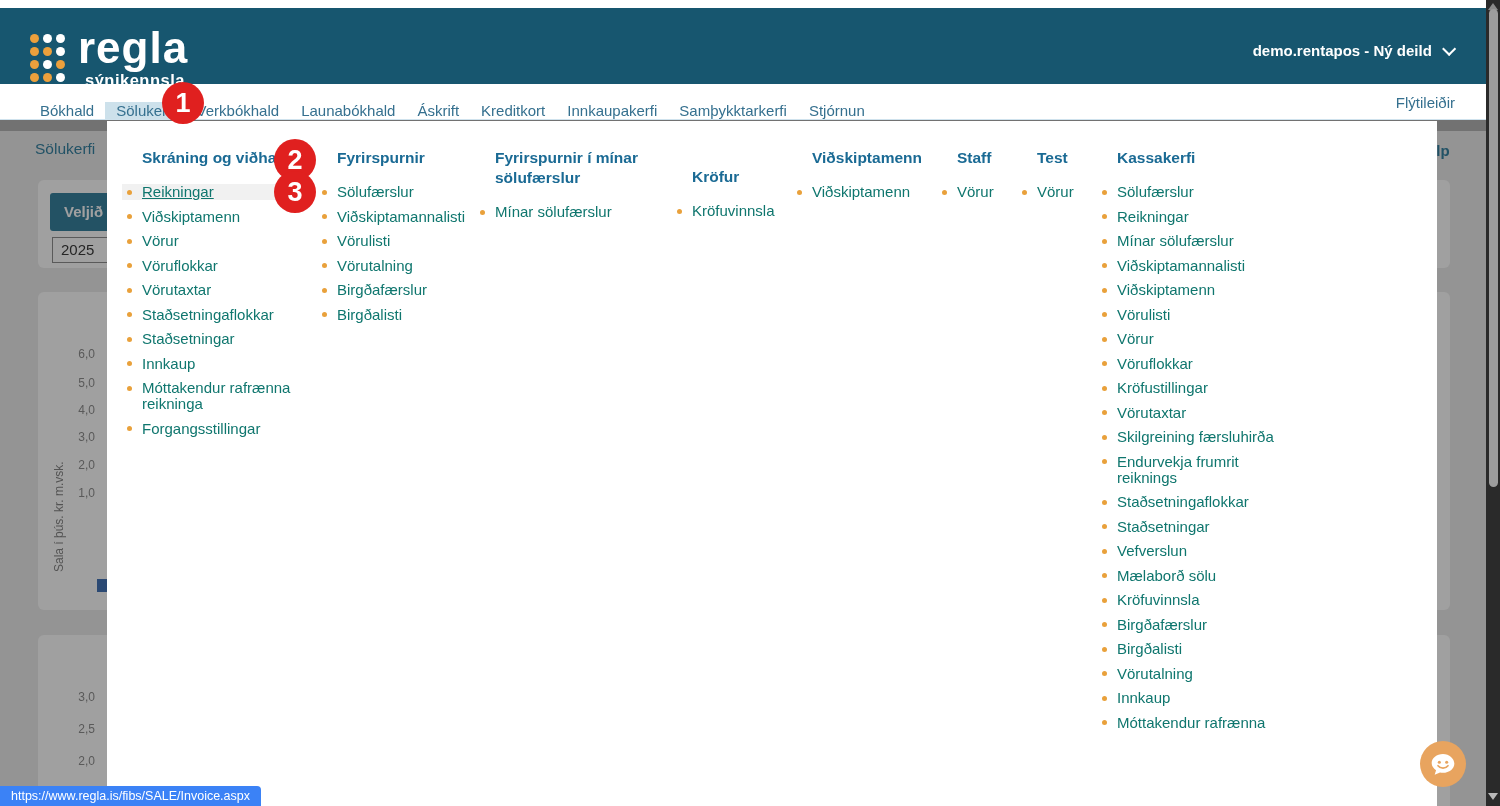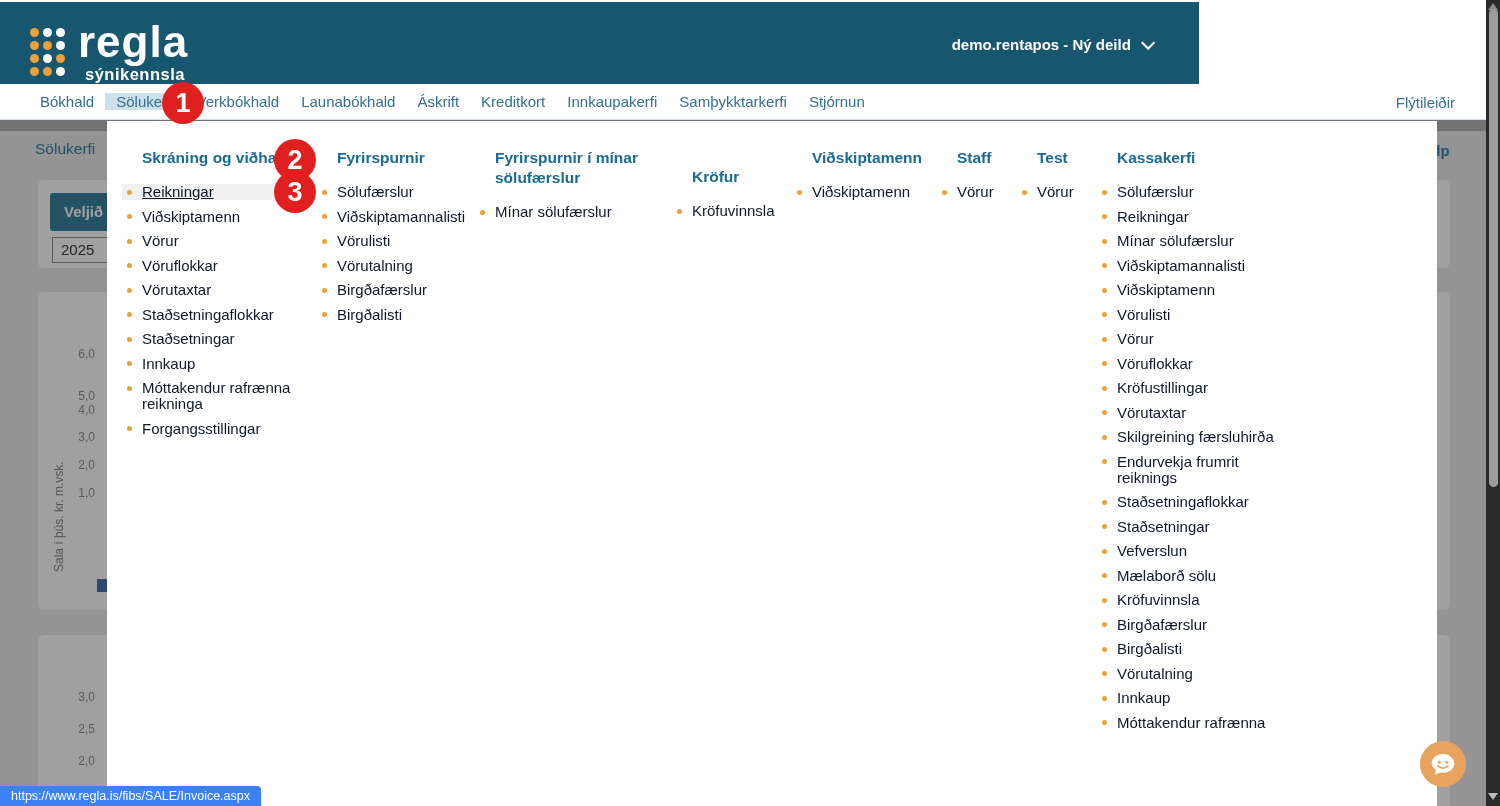--- a/index.html
+++ b/index.html
@@ -23,48 +23,48 @@
   .y-rot { position:absolute; writing-mode:vertical-rl; transform:rotate(180deg); font-size:12px; color:#7f7f7f; }
   .yrot1 { left:14px; top:60px; height:220px; }
   .yrot2 { left:14px; top:30px; height:200px; }
   .tick { position:absolute; width:30px; text-align:right; font-size:12px; color:#8a8a8a; }
   .legend-sq { position:absolute; left:59px; top:287px; width:14px; height:13px; background:#3d6fb4; }
 
   
   .dim { position:absolute; left:0; top:120px; width:1486px; height:686px; background:rgba(18,18,18,0.40); z-index:10; }
 
   
-  .header { position:absolute; left:0; top:2px; width:1199px; height:84px; background:#17566f; z-index:30; }
+  .header { position:absolute; left:0; top:8px; width:1500px; height:84px; background:#17566f; z-index:30; }
   .logo { position:absolute; left:30px; top:18px; display:flex; align-items:flex-start; cursor:pointer; }
   .dots { display:grid; grid-template-columns:repeat(3,10px); grid-auto-rows:10px; gap:3px; margin-top:8px; }
   .dot { width:9px; height:9px; border-radius:50%; }
   .dot.o { background:#eca03c; } .dot.w { background:#ffffff; }
   .logo-text { margin-left:12px; color:#fff; line-height:1; }
   .logo-title { font-size:44px; font-weight:bold; letter-spacing:1px; }
   .logo-sub { font-size:16.5px; font-weight:bold; margin-top:2px; letter-spacing:0.5px;margin-left:7px; }
   .hdr-date { position:absolute; left:630px; top:34px; width:170px; text-align:center; color:#fff; font-size:15px;margin-top:46px; }
   .hdr-account { position:absolute; right:48px; top:34px; color:#fff; font-size:15px; font-weight:bold; cursor:pointer; }
   .chev { display:inline-block; margin-left:6px; width:10px; height:10px; border-right:2px solid #fff;
           border-bottom:2px solid #fff; transform:rotate(45deg) translateY(-3px); }
 
   
   .nav { position:absolute; left:0; top:84px; width:1500px; height:36px; background:#fff;
-         border-bottom:1px solid #cfe2ed; z-index:30; display:flex; align-items:center; padding-left:29px; }
+         border-bottom:1px solid #cfe2ed; z-index:30; display:flex; align-items:flex-end; padding-left:29px; }
   .nav-item { display:flex; align-items:center; padding:0 11px; font-size:15px; color:#35708f; cursor:pointer; white-space:nowrap; }
   .nav-item.active { background:#cde1eb; }
   .nav-right { position:absolute; right:45px; top:0; height:36px; display:flex; align-items:center;
                font-size:15px; color:#35708f; cursor:pointer; }
 
   
   .mega { position:absolute; left:107px; top:121px; width:1330px; height:685px; background:#fff; z-index:20; overflow:hidden; }
   .menu-col { position:absolute; top:27px; }
   .menu-heading { font-size:15.5px; font-weight:bold; color:#1a6a94; padding-left:20px; line-height:20px; margin-bottom:16px; }
   .menu-items { list-style:none; }
   .menu-items li { position:relative; padding-left:20px; margin-bottom:8.3px; line-height:16.2px;
-                   font-size:15px; color:#0f172a; }
+                   font-size:15px; color:#0f766e; }
   .menu-items li::before { content:""; position:absolute; left:5px; top:5.5px; width:5px; height:5px;
                            border-radius:50%; background:#e9a13b; }
   .menu-items li.hl { background:#f1f1f1; }
   .menu-items a { color:inherit; text-decoration:none; cursor:pointer; }
   .menu-items a.ul { text-decoration:underline; }
 
   
   .badge { position:absolute; width:42px; height:42px; border-radius:50%; background:#e0201f; color:#fff;
            font-size:27px; font-weight:bold; display:flex; align-items:center; justify-content:center; z-index:40; }
 
@@ -96,21 +96,21 @@
 
     <div class="bg-card card-filter">
       <div class="filter-btn">Veljið v</div>
       <div class="filter-input">2025</div>
     </div>
 
     <div class="bg-card card-chart1">
       <div class="y-rot yrot1">Sala í þús. kr. m.vsk.</div>
       <div id="ticks1">
           <div class="tick" style="left: 27px; top: 55px;">6,0</div>
-          <div class="tick" style="left: 27px; top: 97px;">5,0</div>
+          <div class="tick" style="left: 27px; top: 84px;">5,0</div>
           <div class="tick" style="left: 27px; top: 110.6px;">4,0</div>
           <div class="tick" style="left: 27px; top: 138.4px;">3,0</div>
           <div class="tick" style="left: 27px; top: 166.2px;">2,0</div>
           <div class="tick" style="left: 27px; top: 194px;">1,0</div>
         </div>
       <div class="legend-sq"></div>
     </div>
 
     <div class="bg-card card-chart2">
       <div class="y-rot yrot2">þús. kr. m.vsk.</div>

